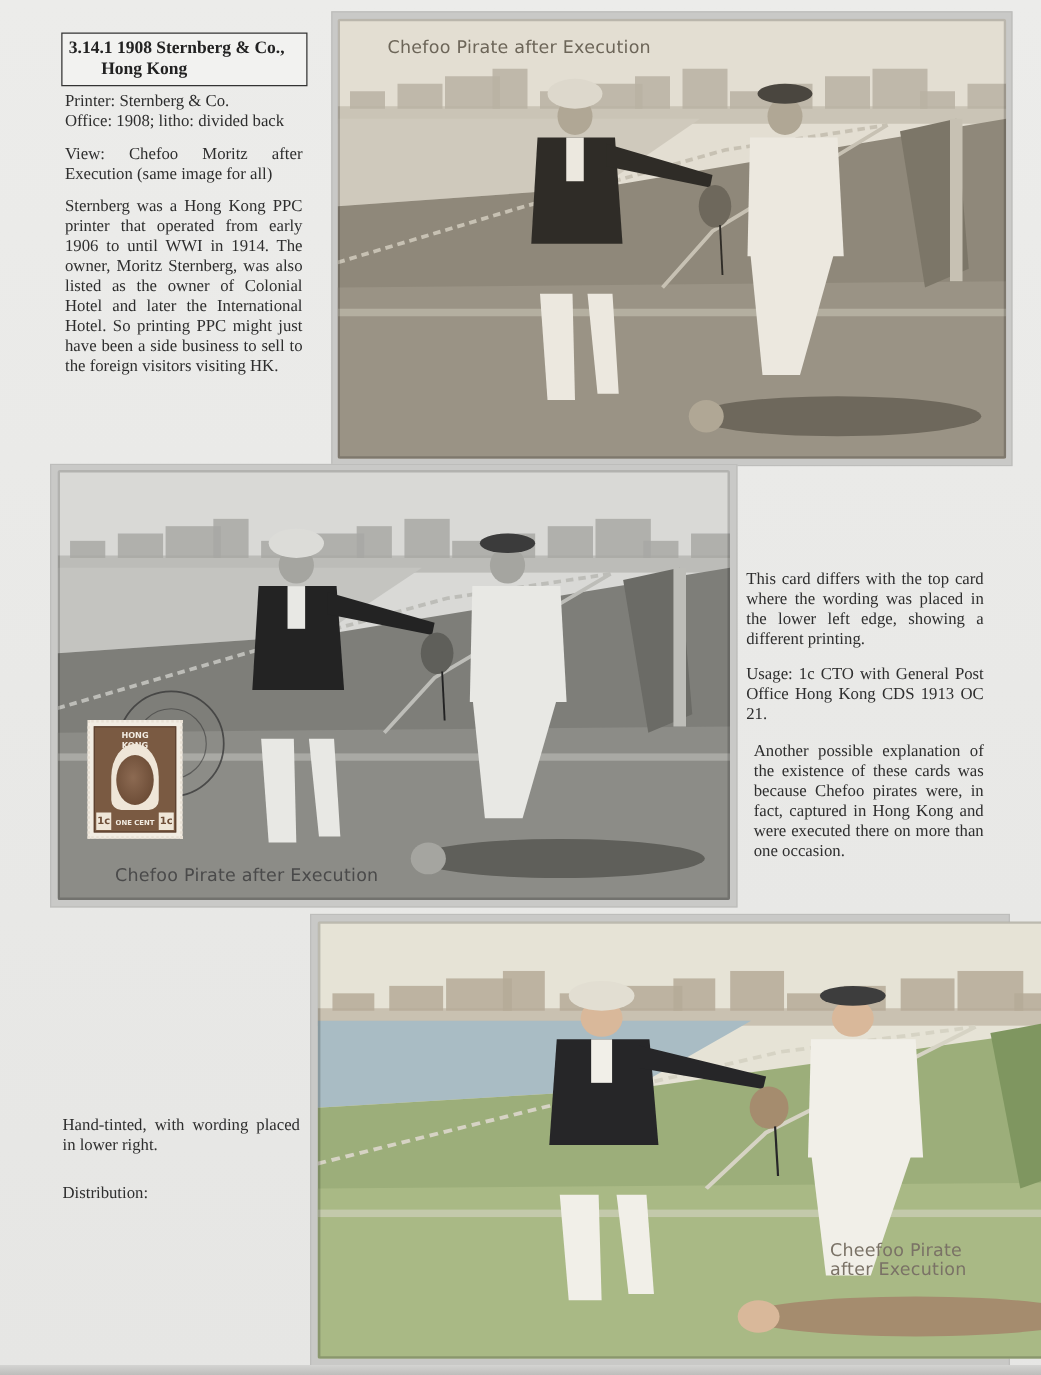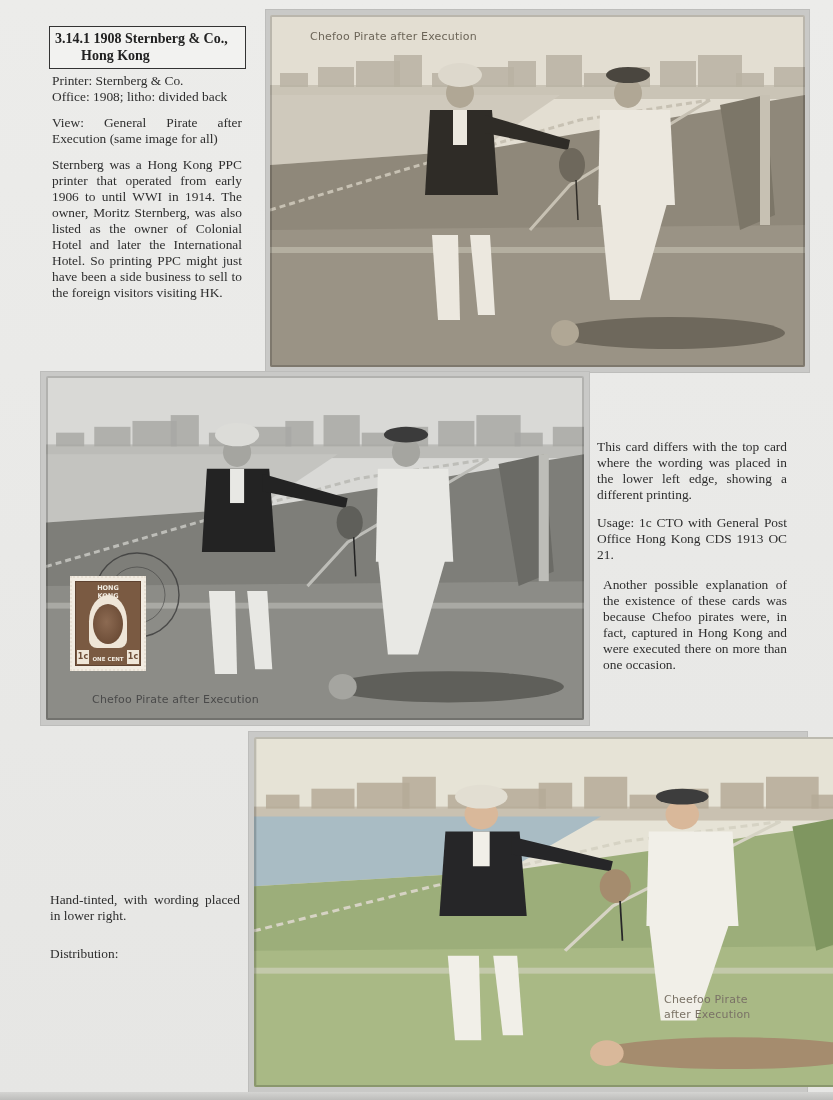--- a/index.html
+++ b/index.html
@@ -45,41 +45,41 @@
   }
   .card {
     position: absolute;
     overflow: hidden;
     border-radius: 2px;
   }
   .card svg { display: block; width: 100%; height: 100%; }
   .caption {
     position: absolute;
     font-family: "DejaVu Sans", "Liberation Sans", sans-serif;
-    font-size: 11px;
+    font-size: 14px;
     letter-spacing: 0.2px;
   }
 </style>
 </head>
 <body>
 
 <div class="page">
 
   <div class="title-box">
     <span>3.14.1 1908 Sternberg &amp; Co.,</span>
     <span class="line2">Hong Kong</span>
   </div>
 
   <div class="text-block" style="left:52px; top:73px; width:190px;">
     <p style="margin-bottom:10px;">
       <b>Printer:</b><span> Sternberg &amp; Co.</span><br>
       <b>Office:</b><span> 1908; litho: divided back</span>
     </p>
     <p style="margin-bottom:10px;">
-      <b>View:</b><span> General Pirate after Execution (same image for all)</span>
+      <b>View:</b><span> Chefoo Moritz after Execution (same image for all)</span>
     </p>
     <p>Sternberg was a Hong Kong PPC printer that operated from early 1906 to until WWI in 1914. The owner, Moritz Sternberg, was also listed as the owner of Colonial Hotel and later the International Hotel. So printing PPC might just have been a side business to sell to the foreign visitors visiting HK.</p>
   </div>
 
   <div class="mount" style="left:265px; top:9px; width:545px; height:364px;"></div>
   <div class="card" style="left:270px; top:15px; width:535px; height:352px;">
     <svg class="scene" viewBox="0 0 535 352" preserveAspectRatio="none">
         <rect x="0" y="0" width="535" height="352" fill="#e3ded2"></rect>
         <rect x="10" y="58" width="28" height="14" fill="#b9b2a3" opacity="0.85"></rect>
         <rect x="48" y="52" width="36" height="20" fill="#b9b2a3" opacity="0.85"></rect>
@@ -188,21 +188,21 @@
         <div style="position:absolute; left:14px; right:14px; bottom:3px; color:#f2ece2; font-family:'DejaVu Sans',sans-serif;
                     font-size:5.5px; font-weight:bold; text-align:center;">ONE CENT</div>
         <div style="position:absolute; right:1px; bottom:1px; width:12px; height:14px; background:#efe6d8; color:#6e4e38;
                     font-family:'DejaVu Sans',sans-serif; font-size:8px; font-weight:bold; text-align:center; line-height:14px;">1c</div>
       </div>
     </div>
 
     <span class="caption" style="left:46px; top:317px; color:#4a4a4a;">Chefoo Pirate after Execution</span>
   </div>
 
-  <div class="text-block" style="left:597px; top:439px; width:190px;">
+  <div class="text-block" style="left:597px; top:455px; width:190px;">
     <p style="margin-bottom:12px;">This card differs with the top card where the wording was placed in the lower left edge, showing a different printing.</p>
     <p style="margin-bottom:14px;">
       <b>Usage:</b><span> 1c CTO with General Post Office Hong Kong CDS 1913 OC 21.</span>
     </p>
     <p style="padding-left:6px;">Another possible explanation of the existence of these cards was because Chefoo pirates were, in fact, captured in Hong Kong and were executed there on more than one occasion.</p>
   </div>
 
   <div class="mount" style="left:248px; top:731px; width:560px; height:362px;"></div>
   <div class="card" style="left:254px; top:737px; width:640px; height:350px;">
     <svg class="scene" viewBox="0 0 548 350" preserveAspectRatio="none">

